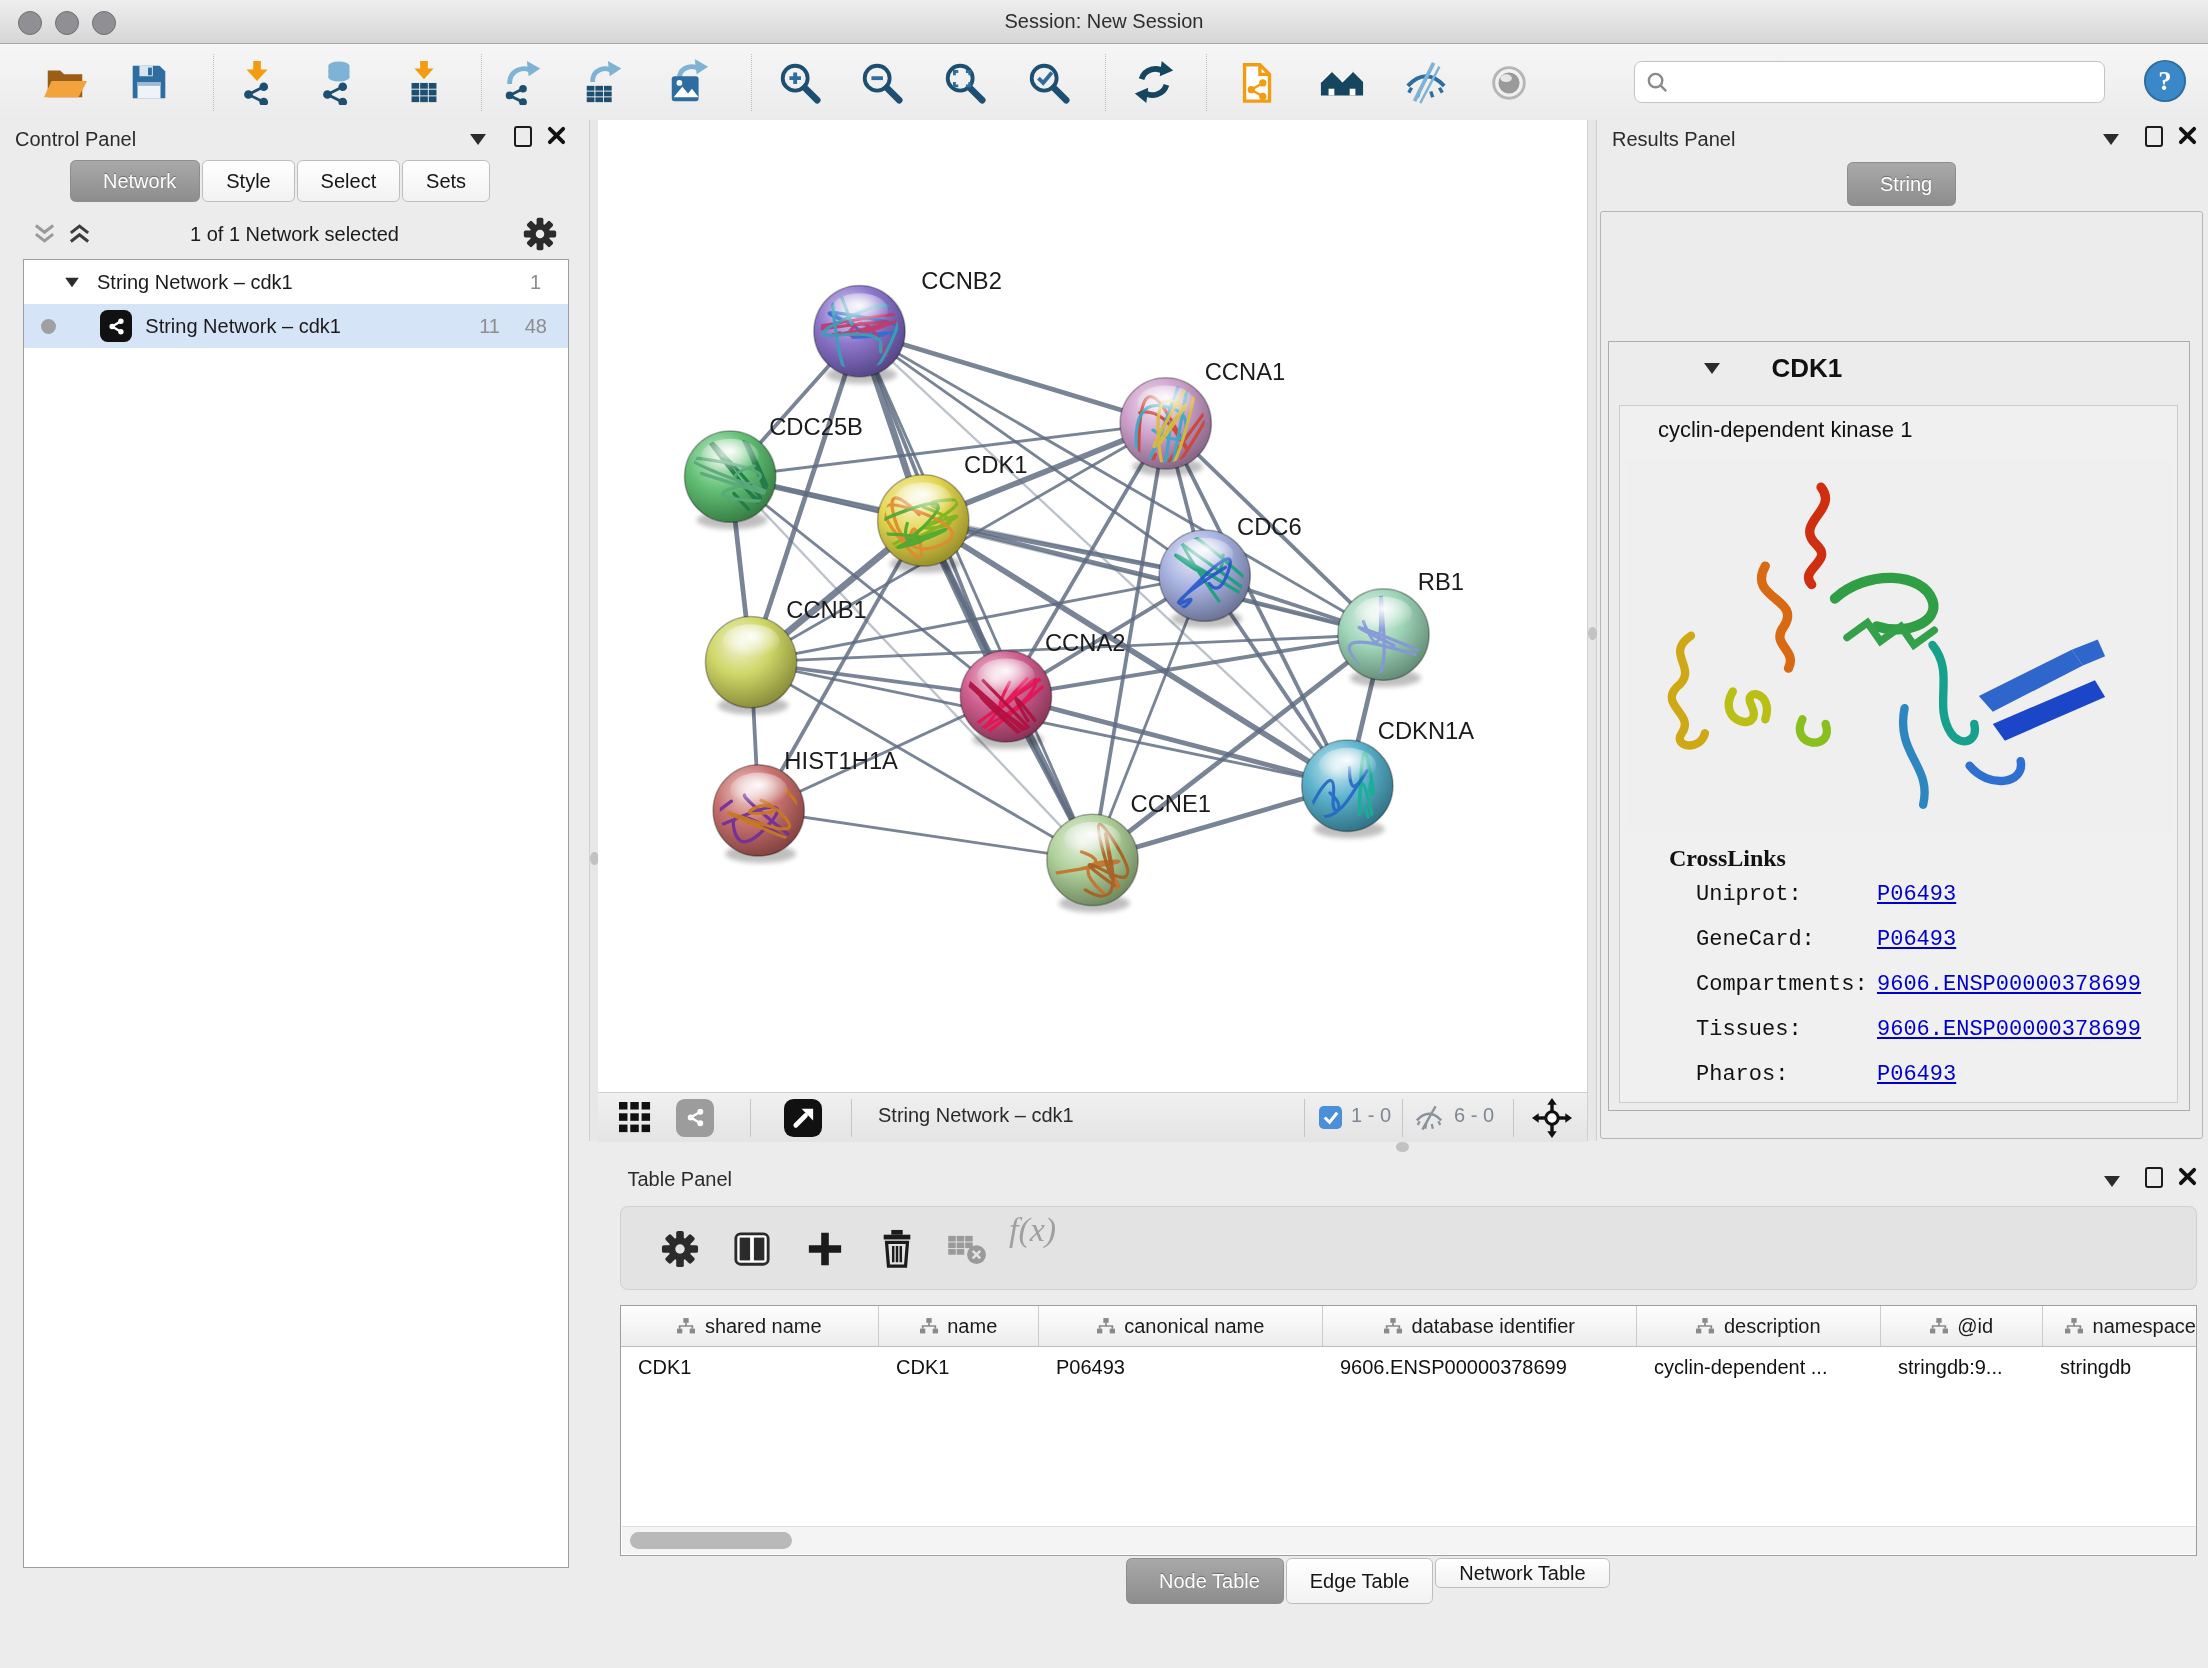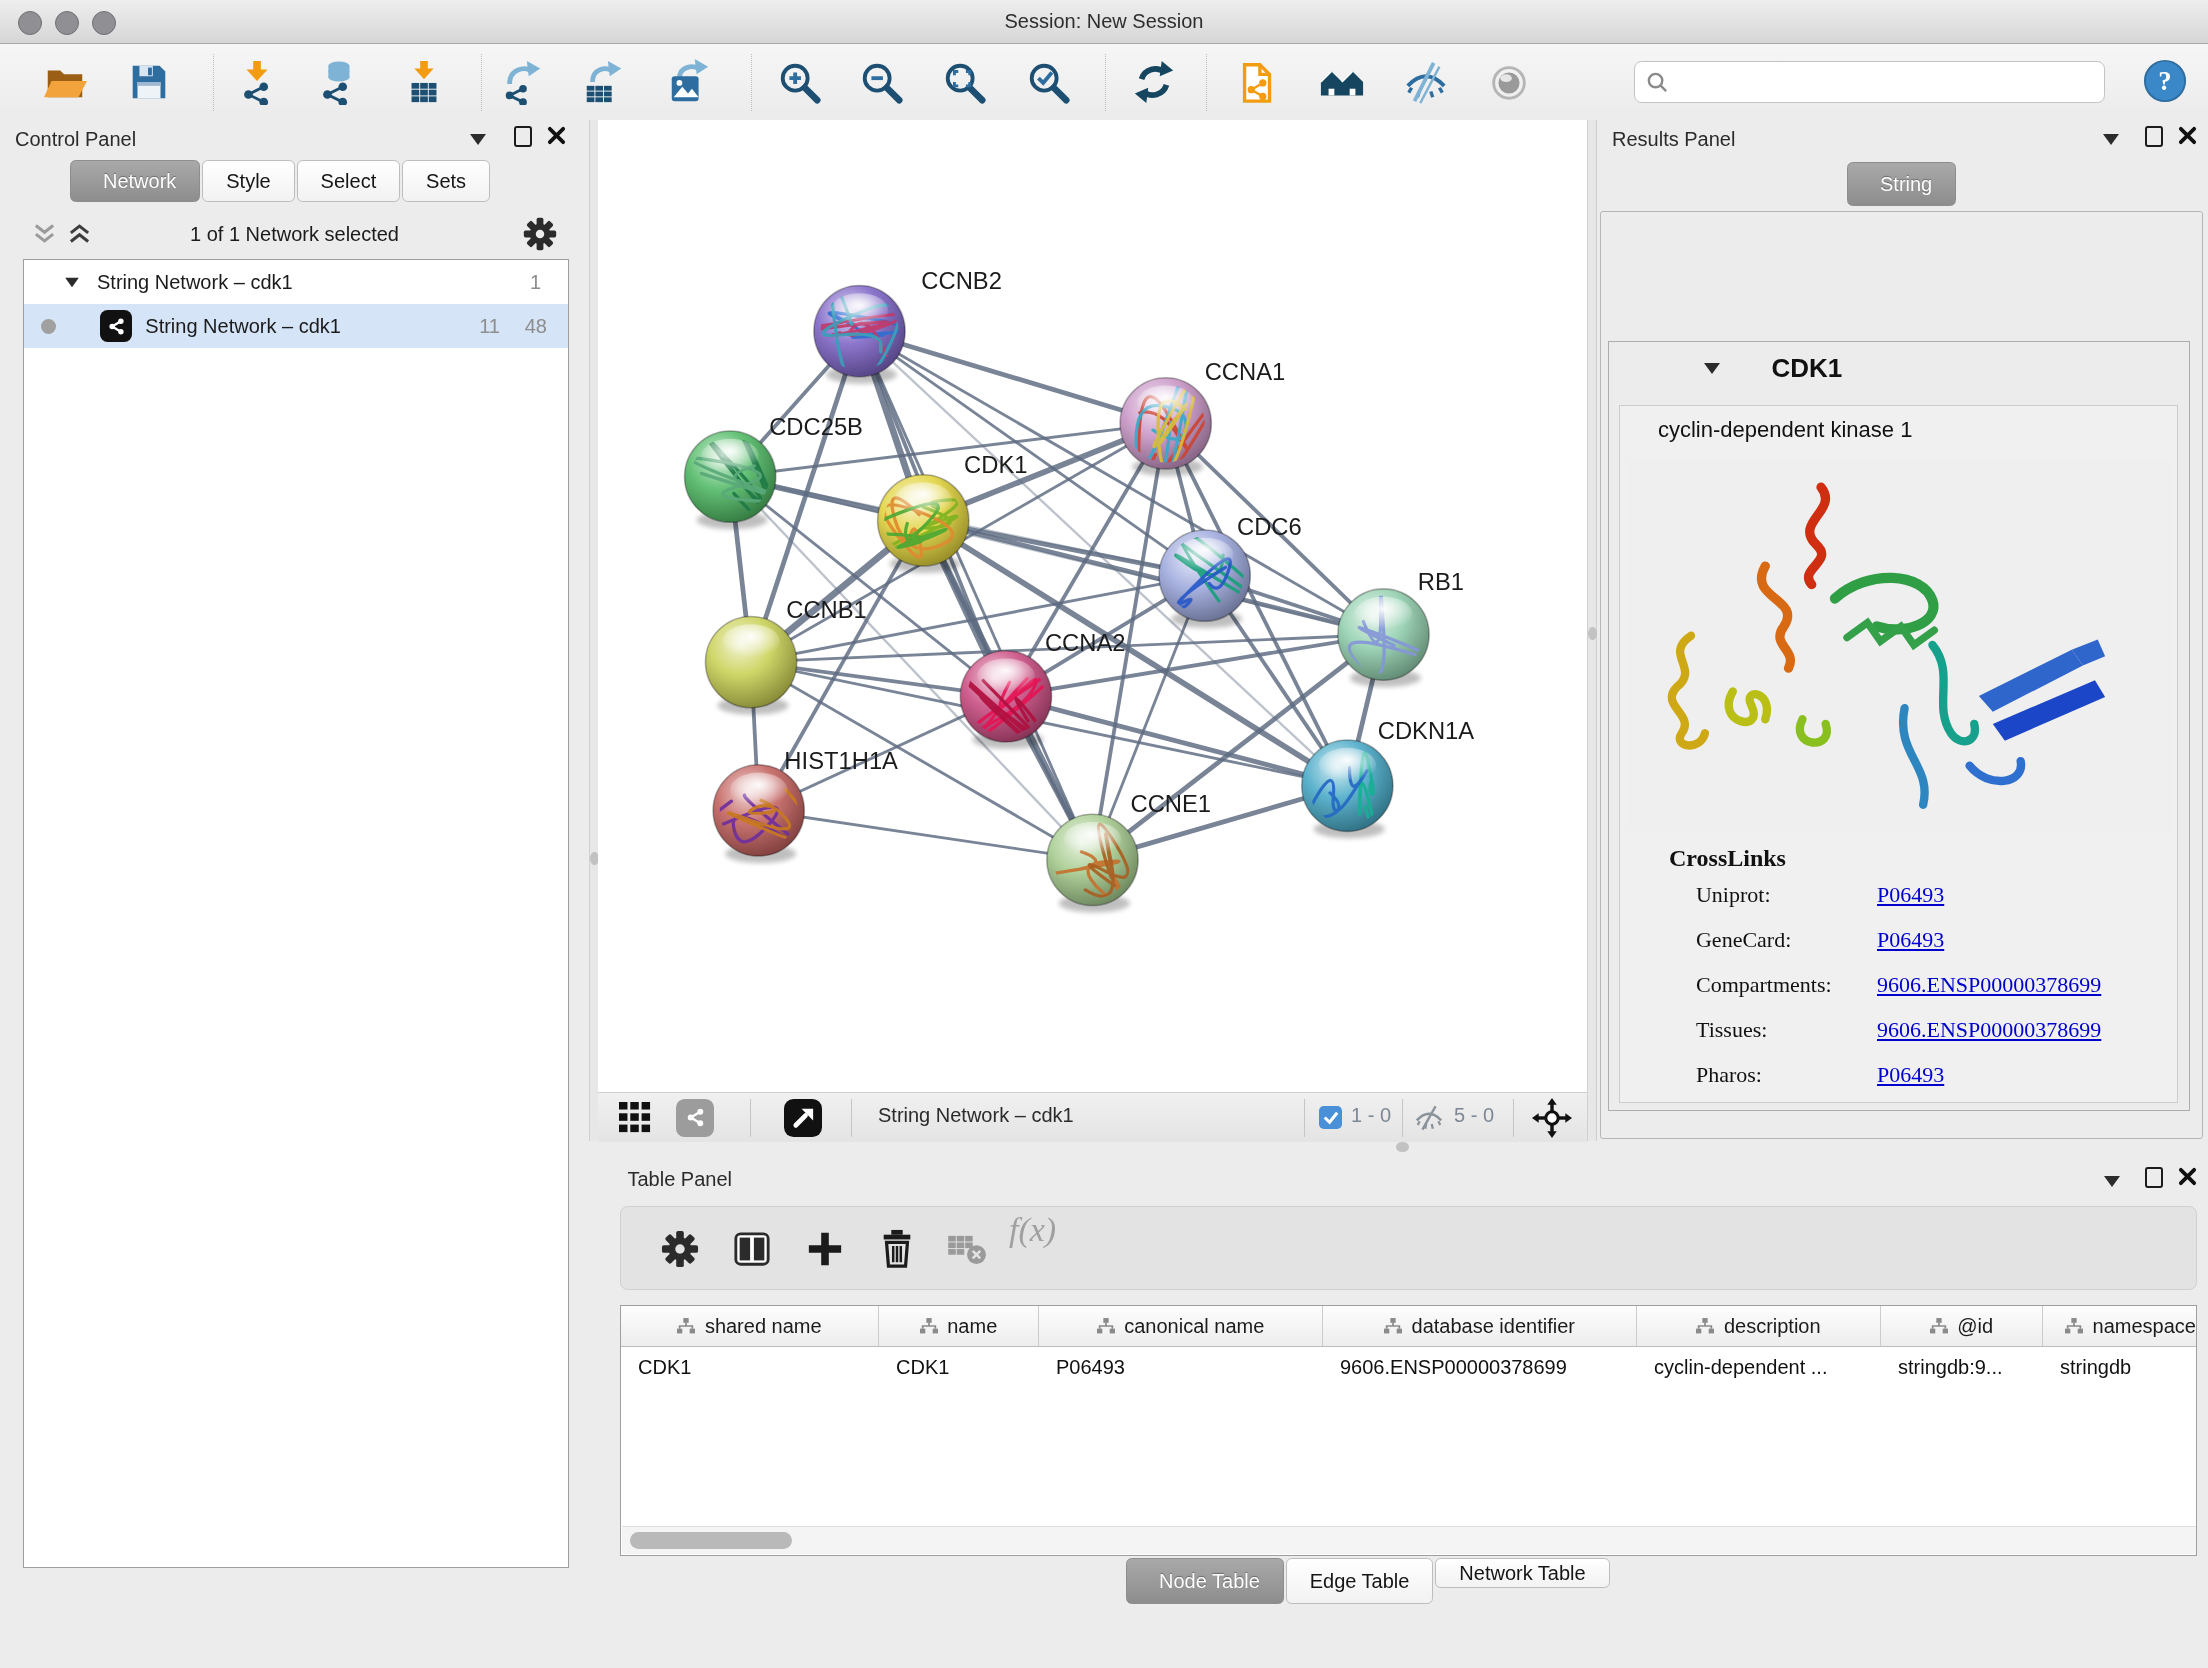--- a/index.html
+++ b/index.html
@@ -43,21 +43,21 @@
   .vsplit{background:#e7e7e7;border-left:1px solid #cfcfcf;border-right:1px solid #cfcfcf;box-sizing:border-box;}
   .split-dot{position:absolute;background:#c2c2c2;border-radius:50%;}
 
   
   #results-panel{left:1597px;top:120px;width:612px;height:1021px;background:#ececec;}
   #rp-outer{left:2.9px;top:91px;width:603px;height:928px;border:1.9px solid #b5b5b5;border-radius:2.9px;background:#ececec;box-sizing:border-box;}
   .rp-card{position:absolute;left:7.6px;width:582px;border:1.9px solid #adadad;background:#ececec;box-sizing:border-box;}
   .rp-btn{position:absolute;top:44px;height:48px;background:linear-gradient(#ffffff,#f1f1f1);border:1px solid #b5b5b5;border-radius:8.6px;font-size:20px;color:#1b1b1b;display:flex;align-items:center;justify-content:center;}
   #rp-inner{position:absolute;left:9.5px;top:63px;width:559px;height:698px;background:#f0f0f0;border:1px solid #cccccc;box-sizing:border-box;}
   .xl{font-family:"Liberation Serif",serif;}
-  .xl-row{position:relative;height:45px;font-size:22px;color:#111;}
+  .xl-row{position:relative;height:45px;font-size:22px;color:#111;font-family:Liberation Mono, monospace;}
   .xl-label{position:absolute;left:76px;}
   .xl-value{position:absolute;left:257px;color:#0000cc;text-decoration:underline;cursor:pointer;}
 
   
   #table-panel{left:598px;top:1153px;width:1610px;height:453px;background:#ececec;}
   #tp-toolbar{left:22px;top:53px;width:1577px;height:84px;background:#e3e3e3;border:1px solid #d0d0d0;border-radius:7.6px;box-sizing:border-box;}
   #tp-table{left:22px;top:152px;width:1577px;height:251px;background:#fff;border:1px solid #9e9e9e;box-sizing:border-box;overflow:hidden;}
   #tp-header{display:flex;height:40px;background:linear-gradient(#fdfdfd,#ededed);border-bottom:1px solid #bcbcbc;}
   .th{display:flex;align-items:center;justify-content:center;font-size:20px;color:#1b1b1b;border-right:1px solid #cccccc;box-sizing:border-box;overflow:hidden;white-space:nowrap;flex:none;}
   .th svg{margin-right:9.5px;flex:none;}
@@ -657,21 +657,21 @@
         <rect x="0" y="0" width="24" height="24" rx="5" fill="#4a90d9"></rect>
         <path d="M6 12l5 5 8-10" stroke="#fff" stroke-width="3.2" fill="none"></path>
       </svg>
     <div class="abs nowrap" style="left:753px;top:11.4px;font-size:20px;color:#7d8894">1 - 0</div>
     <div class="cbar-sep" style="left:804px"></div>
     <svg class="abs" style="left:816px;top:11.4px" width="30" height="27" viewBox="0 0 32 28">
         <path d="M3 17 Q16 3 29 17" stroke="#8a929c" stroke-width="2.8" fill="none"></path>
         <path d="M6 18l-2 4M13 21l-1 5M19 21l1 5M26 18l2 4" stroke="#8a929c" stroke-width="2.4"></path>
         <line x1="23" y1="2" x2="9" y2="27" stroke="#8a929c" stroke-width="2.6"></line>
       </svg>
-    <div class="abs nowrap" style="left:856px;top:11.4px;font-size:20px;color:#7d8894">5 - 0</div>
+    <div class="abs nowrap" style="left:856px;top:11.4px;font-size:20px;color:#7d8894">6 - 0</div>
     <div class="cbar-sep" style="left:915px"></div>
     <svg class="abs" style="left:934px;top:4.8px" width="40" height="40" viewBox="0 0 42 42">
         <g stroke="#111" stroke-width="3.6">
           <line x1="21" y1="6" x2="21" y2="36"></line>
           <line x1="6" y1="21" x2="36" y2="21"></line>
         </g>
         <circle cx="21" cy="21" r="6.5" fill="#fff" stroke="#111" stroke-width="3.2"></circle>
         <polygon points="21,0 16,7 26,7" fill="#111"></polygon>
         <polygon points="21,42 16,35 26,35" fill="#111"></polygon>
         <polygon points="0,21 7,16 7,26" fill="#111"></polygon>

